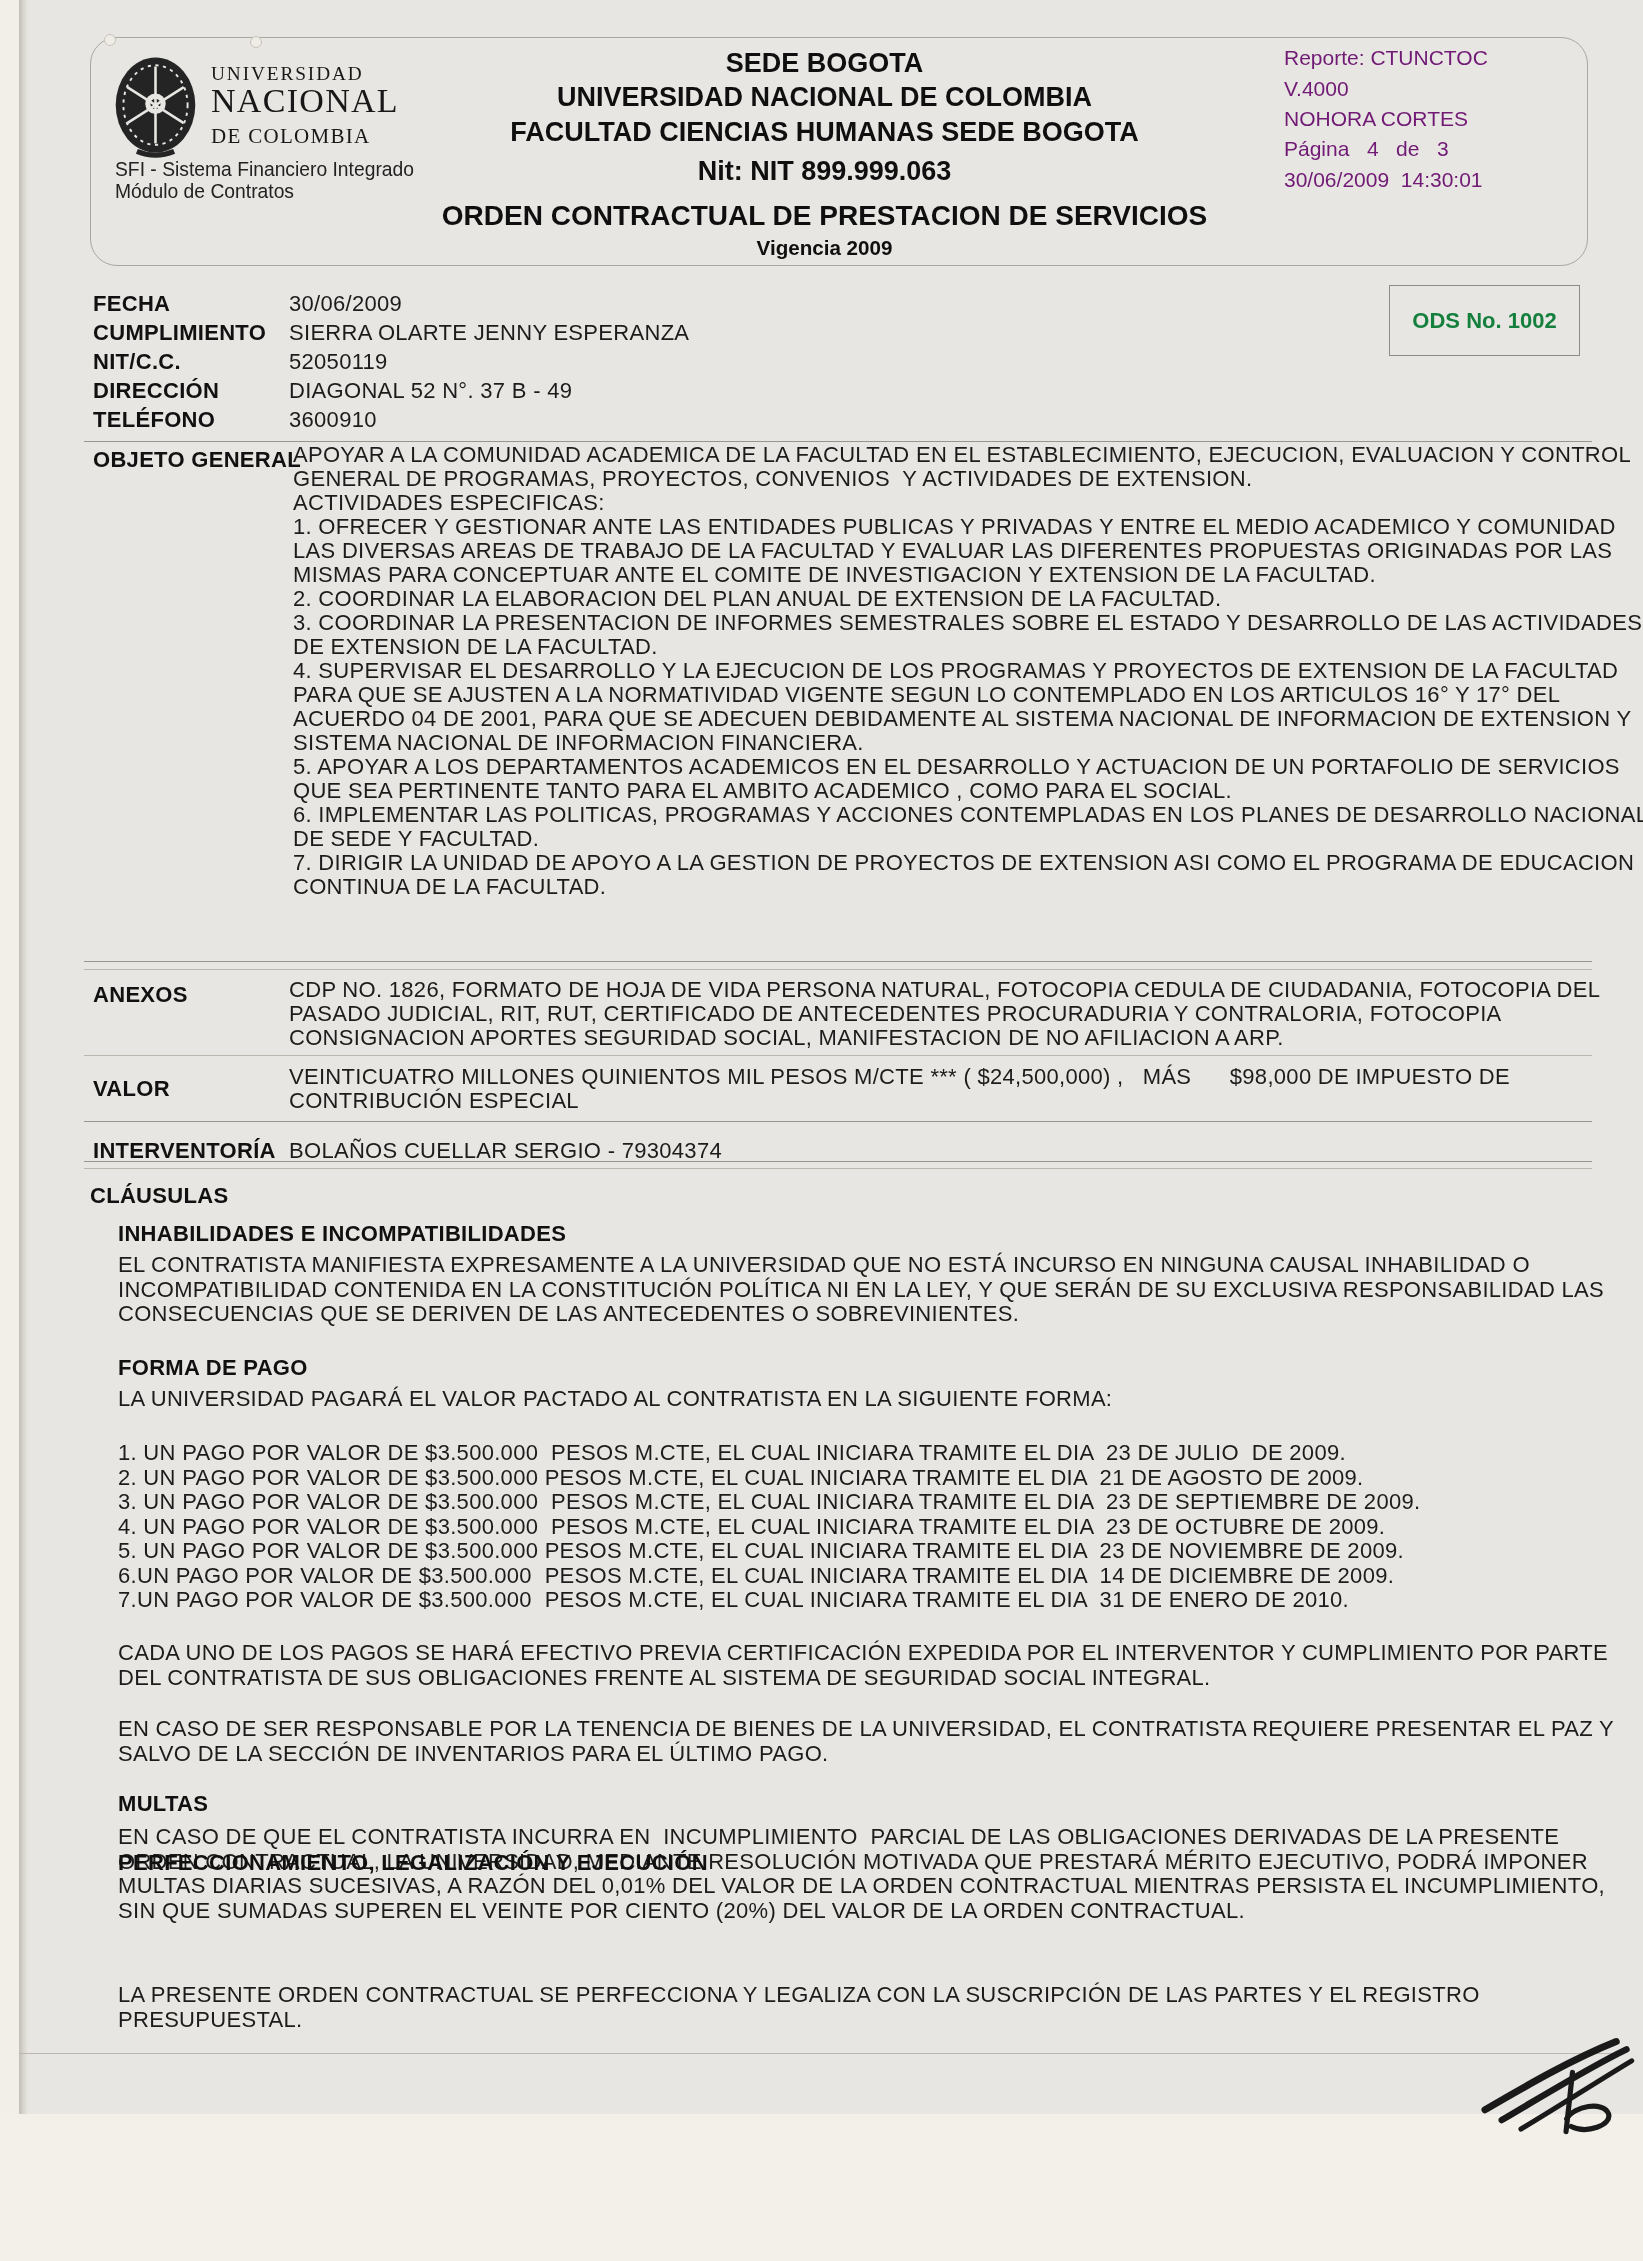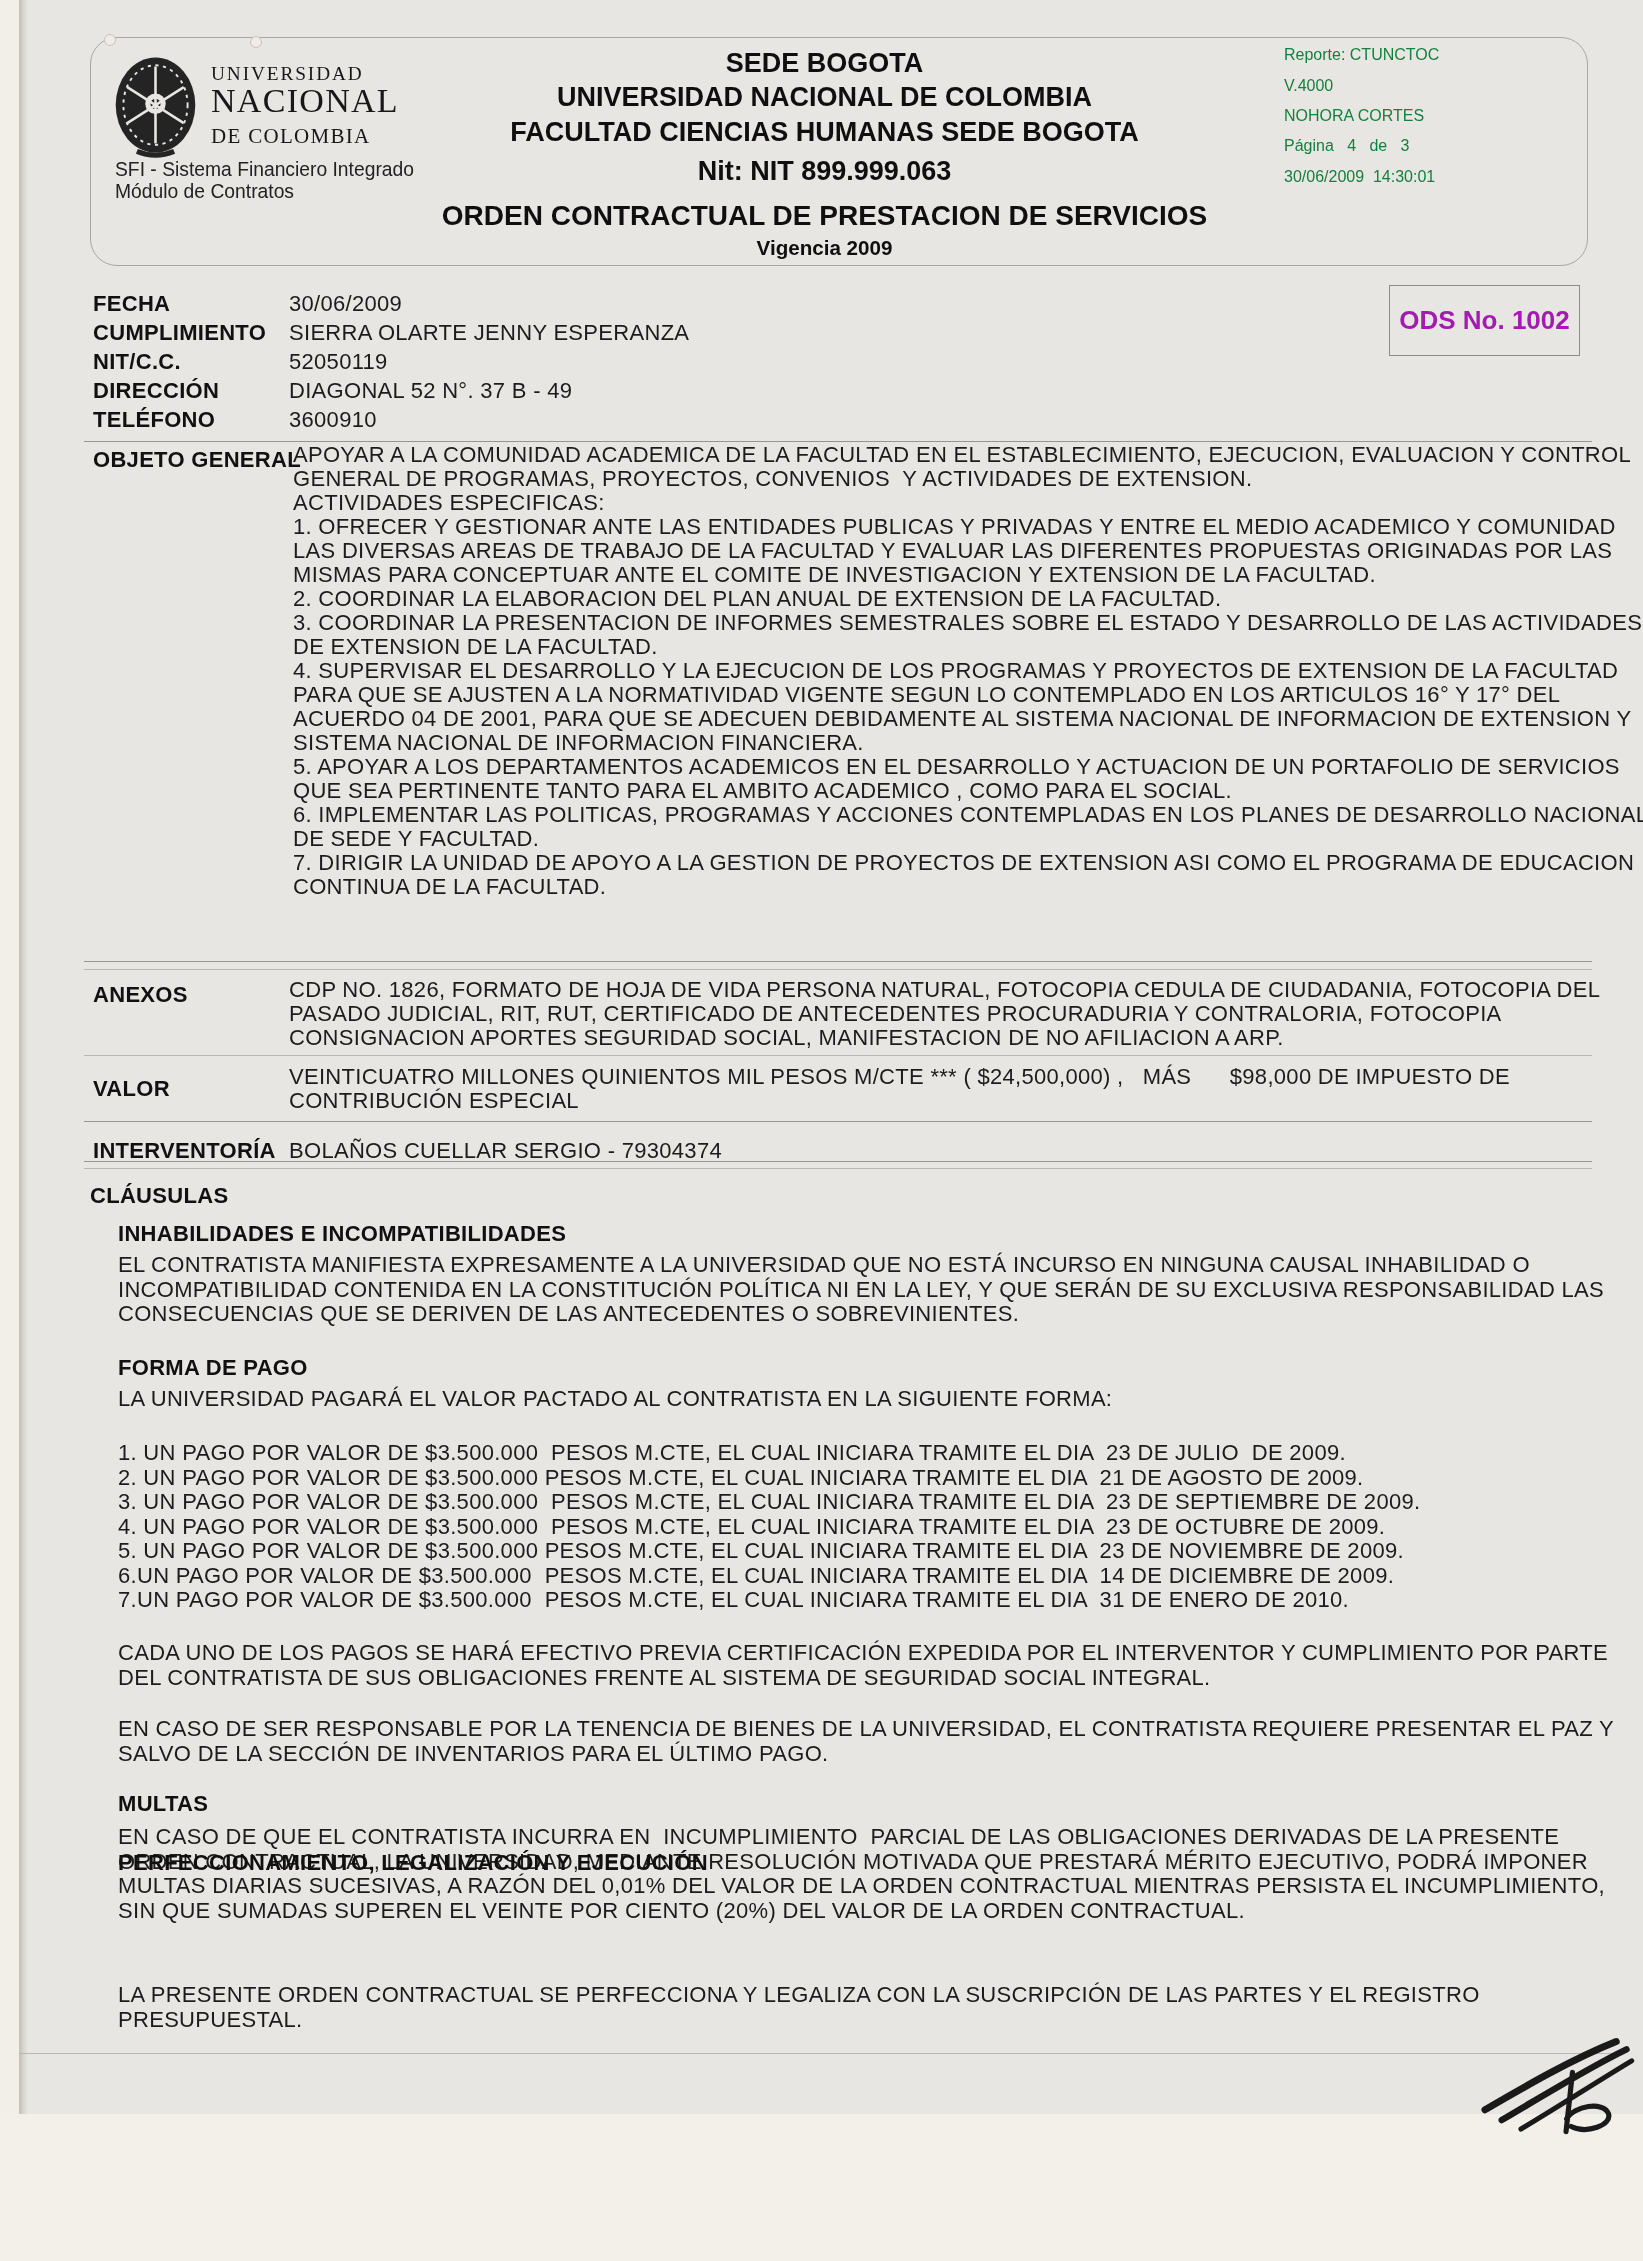--- a/index.html
+++ b/index.html
@@ -33,25 +33,25 @@
   .logo-w2{top:82px;font-size:34px;letter-spacing:1.3px;}
   .logo-w3{top:124px;font-size:21px;letter-spacing:1.3px;}
   .sys-line{position:absolute;left:115px;font-size:19.3px;color:#222;white-space:pre;}
   .hc{position:absolute;left:412px;width:825px;text-align:center;font-weight:700;color:#0f0f0f;white-space:pre;}
   .hc1{top:48px;font-size:27px;}
   .hc2{top:82px;font-size:27px;}
   .hc3{top:117px;font-size:27px;}
   .hc4{top:156px;font-size:27px;}
   .hc5{top:200px;font-size:28px;}
   .hc6{top:236px;font-size:20.6px;}
-  .rep{position:absolute;left:1284px;font-size:16px;color:#15803d;white-space:pre;}
+  .rep{position:absolute;left:1284px;font-size:21px;color:#701a75;white-space:pre;}
   .ods-box{
     position:absolute;left:1389px;top:285px;width:189px;height:69px;
     border:1.3px solid #8f8c85;display:flex;align-items:center;justify-content:center;
-    font-size:26px;font-weight:700;color:#a21caf;white-space:pre;
+    font-size:22px;font-weight:700;color:#15803d;white-space:pre;
   }
   .flabel{position:absolute;left:93px;font-size:22px;font-weight:700;color:#111;white-space:pre;letter-spacing:0.3px;}
   .fvalue{position:absolute;left:289px;font-size:22px;color:#1c1c1c;white-space:pre;letter-spacing:0.3px;}
   .rule{position:absolute;left:84px;width:1508px;height:0;border-top:1.3px solid #9a958c;}
   .rule-faint{border-top:0.6px solid #bdb8af;}
   .rule-full{left:19.3px;width:1598px;}
   .body-line{font-size:22px;line-height:24px;color:#1c1c1c;white-space:pre;letter-spacing:0.3px;}
   .lines{position:absolute;}
   .cl-line{font-size:22px;line-height:24.5px;color:#1c1c1c;white-space:pre;letter-spacing:0.3px;}
   .subhead{position:absolute;left:118px;font-size:22px;font-weight:700;color:#101010;white-space:pre;letter-spacing:0.3px;}

